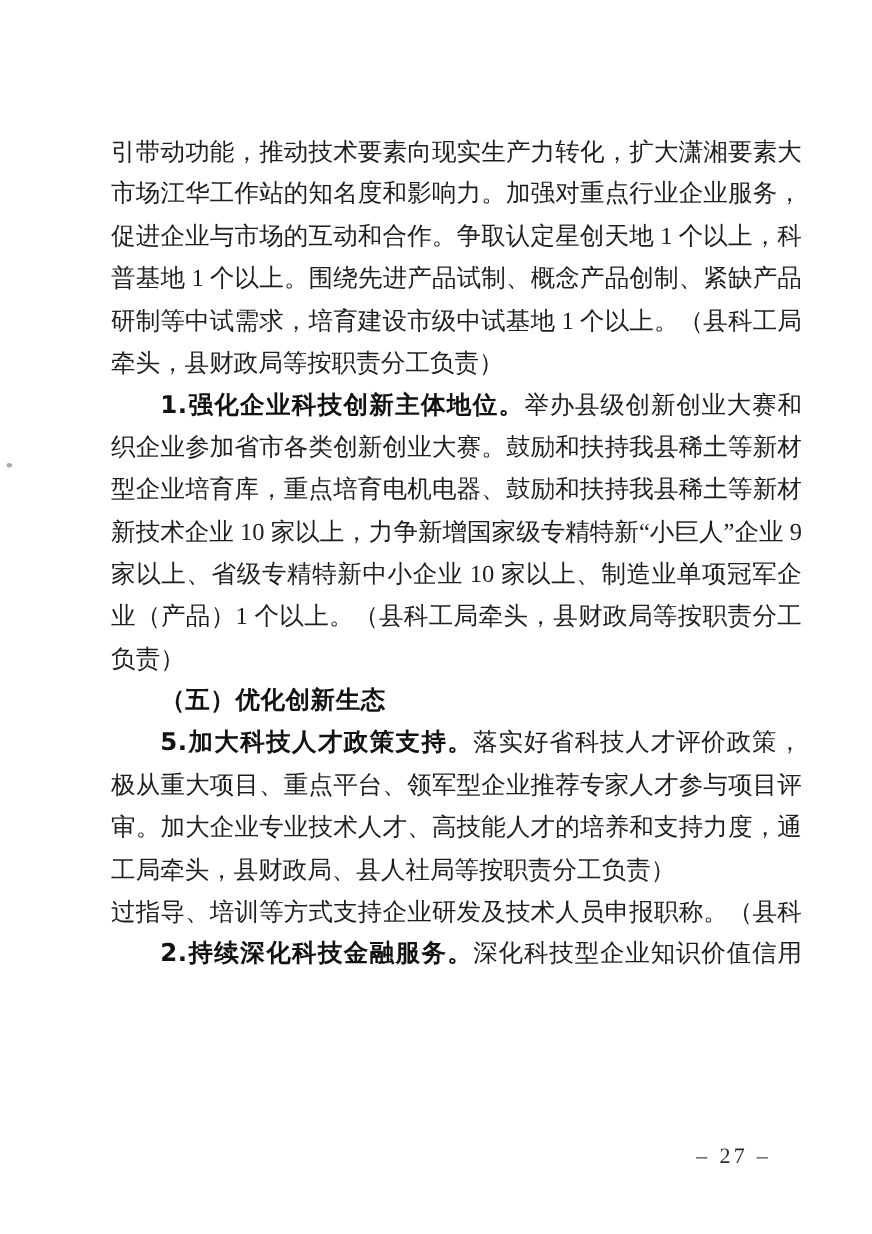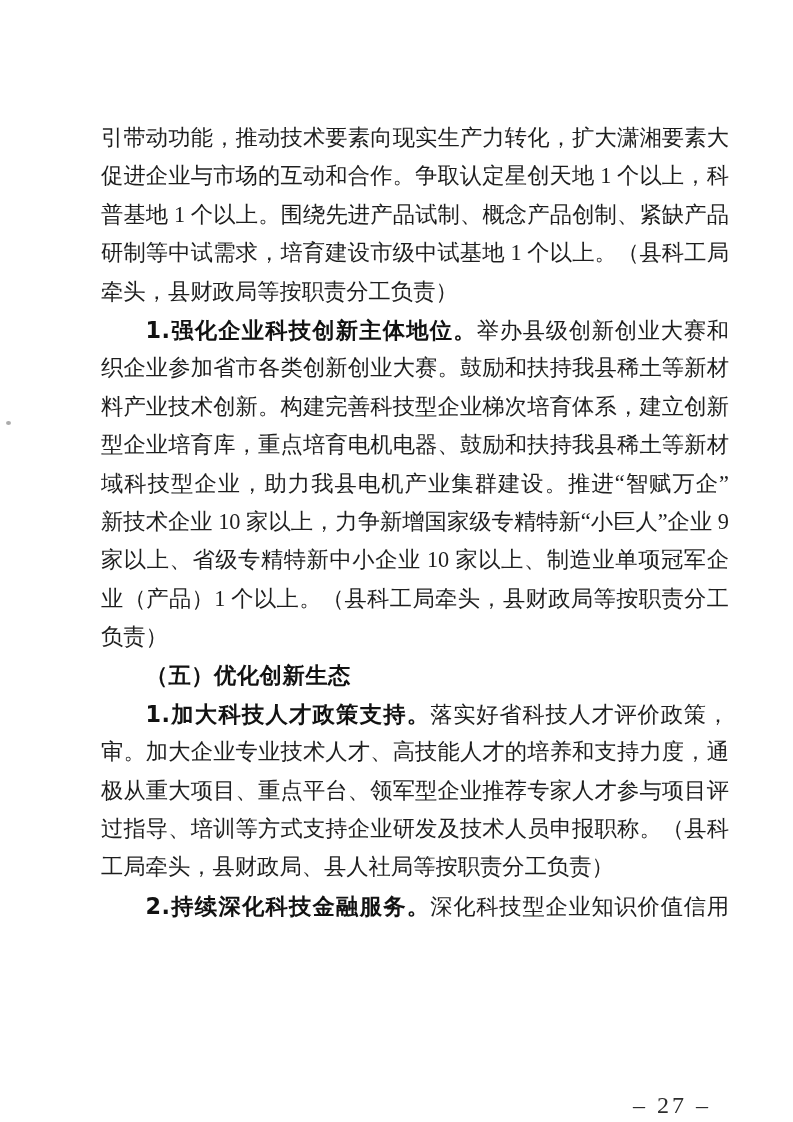--- a/index.html
+++ b/index.html
@@ -47,22 +47,22 @@
   .seg.bold {
     font-weight: 700;
     font-family: "DejaVu Sans", "Liberation Sans", sans-serif;
     color: #121212;
     letter-spacing: 0.5px;
     text-align: center;
   }
   .pageno {
     position: absolute;
     left: 633px;
-    top: 1092px;
-    font-size: 24px;
+    top: 1040px;
+    font-size: 20px;
     letter-spacing: 3px;
     color: #2d2d2d;
     font-family: "Liberation Serif", "DejaVu Serif", serif;
   }
   .speck {
     position: absolute;
     left: 6px;
     top: 421px;
     width: 5px;
     height: 4px;
@@ -71,45 +71,44 @@
     opacity: 0.8;
   }
 </style>
 </head>
 <body>
 
 <div class="page">
   <div class="doc" id="doc-body">
       <div class="para">
         <div class="line fill"><span class="seg">引带动功能，推动技术要素向现实生产力转化，扩大潇湘要素大</span></div>
+        <div class="line fill"><span class="seg">市场江华工作站的知名度和影响力。加强对重点行业企业服务，</span></div>
         <div class="line fill"><span class="seg">促进企业与市场的互动和合作。争取认定星创天地 1 个以上，科</span></div>
         <div class="line fill"><span class="seg">普基地 1 个以上。围绕先进产品试制、概念产品创制、紧缺产品</span></div>
         <div class="line fill"><span class="seg">研制等中试需求，培育建设市级中试基地 1 个以上。（县科工局</span></div>
         <div class="line"><span class="seg">牵头，县财政局等按职责分工负责）</span></div>
       </div>
       <div class="para">
         <div class="line fill indent"><span class="seg bold">1.强化企业科技创新主体地位。</span><span class="seg">举办县级创新创业大赛和组</span></div>
         <div class="line fill"><span class="seg">织企业参加省市各类创新创业大赛。鼓励和扶持我县稀土等新材</span></div>
-        <div class="line fill"><span class="seg">料产业技术创新。构建完善科技型企业梯次培育体系，建立创新</span></div>
         <div class="line fill"><span class="seg">型企业培育库，重点培育电机电器、鼓励和扶持我县稀土等新材</span></div>
-        <div class="line fill"><span class="seg">域科技型企业，助力我县电机产业集群建设。推进“智赋万企”</span></div>
         <div class="line fill"><span class="seg">新技术企业 10 家以上，力争新增国家级专精特新“小巨人”企业 9</span></div>
         <div class="line fill"><span class="seg">家以上、省级专精特新中小企业 10 家以上、制造业单项冠军企</span></div>
         <div class="line fill"><span class="seg">业（产品）1 个以上。（县科工局牵头，县财政局等按职责分工</span></div>
         <div class="line"><span class="seg">负责）</span></div>
       </div>
       <div class="para">
         <div class="line indent"><span class="seg bold">（五）优化创新生态</span></div>
       </div>
       <div class="para">
-        <div class="line fill indent"><span class="seg bold">1.加大科技人才政策支持。</span><span class="seg">落实好省科技人才评价政策，积</span></div>
+        <div class="line fill indent"><span class="seg bold">5.加大科技人才政策支持。</span><span class="seg">落实好省科技人才评价政策，积</span></div>
+        <div class="line fill"><span class="seg">极从重大项目、重点平台、领军型企业推荐专家人才参与项目评</span></div>
         <div class="line fill"><span class="seg">审。加大企业专业技术人才、高技能人才的培养和支持力度，通</span></div>
-        <div class="line fill"><span class="seg">极从重大项目、重点平台、领军型企业推荐专家人才参与项目评</span></div>
+        <div class="line"><span class="seg">工局牵头，县财政局、县人社局等按职责分工负责）</span></div>
         <div class="line fill"><span class="seg">过指导、培训等方式支持企业研发及技术人员申报职称。（县科</span></div>
-        <div class="line"><span class="seg">工局牵头，县财政局、县人社局等按职责分工负责）</span></div>
       </div>
       <div class="para">
         <div class="line fill indent"><span class="seg bold">2.持续深化科技金融服务。</span><span class="seg">深化科技型企业知识价值信用贷</span></div>
       </div>
     </div>
   <div class="pageno">– 27 –</div>
   <div class="speck"></div>
 </div>
 
 </body></html>

